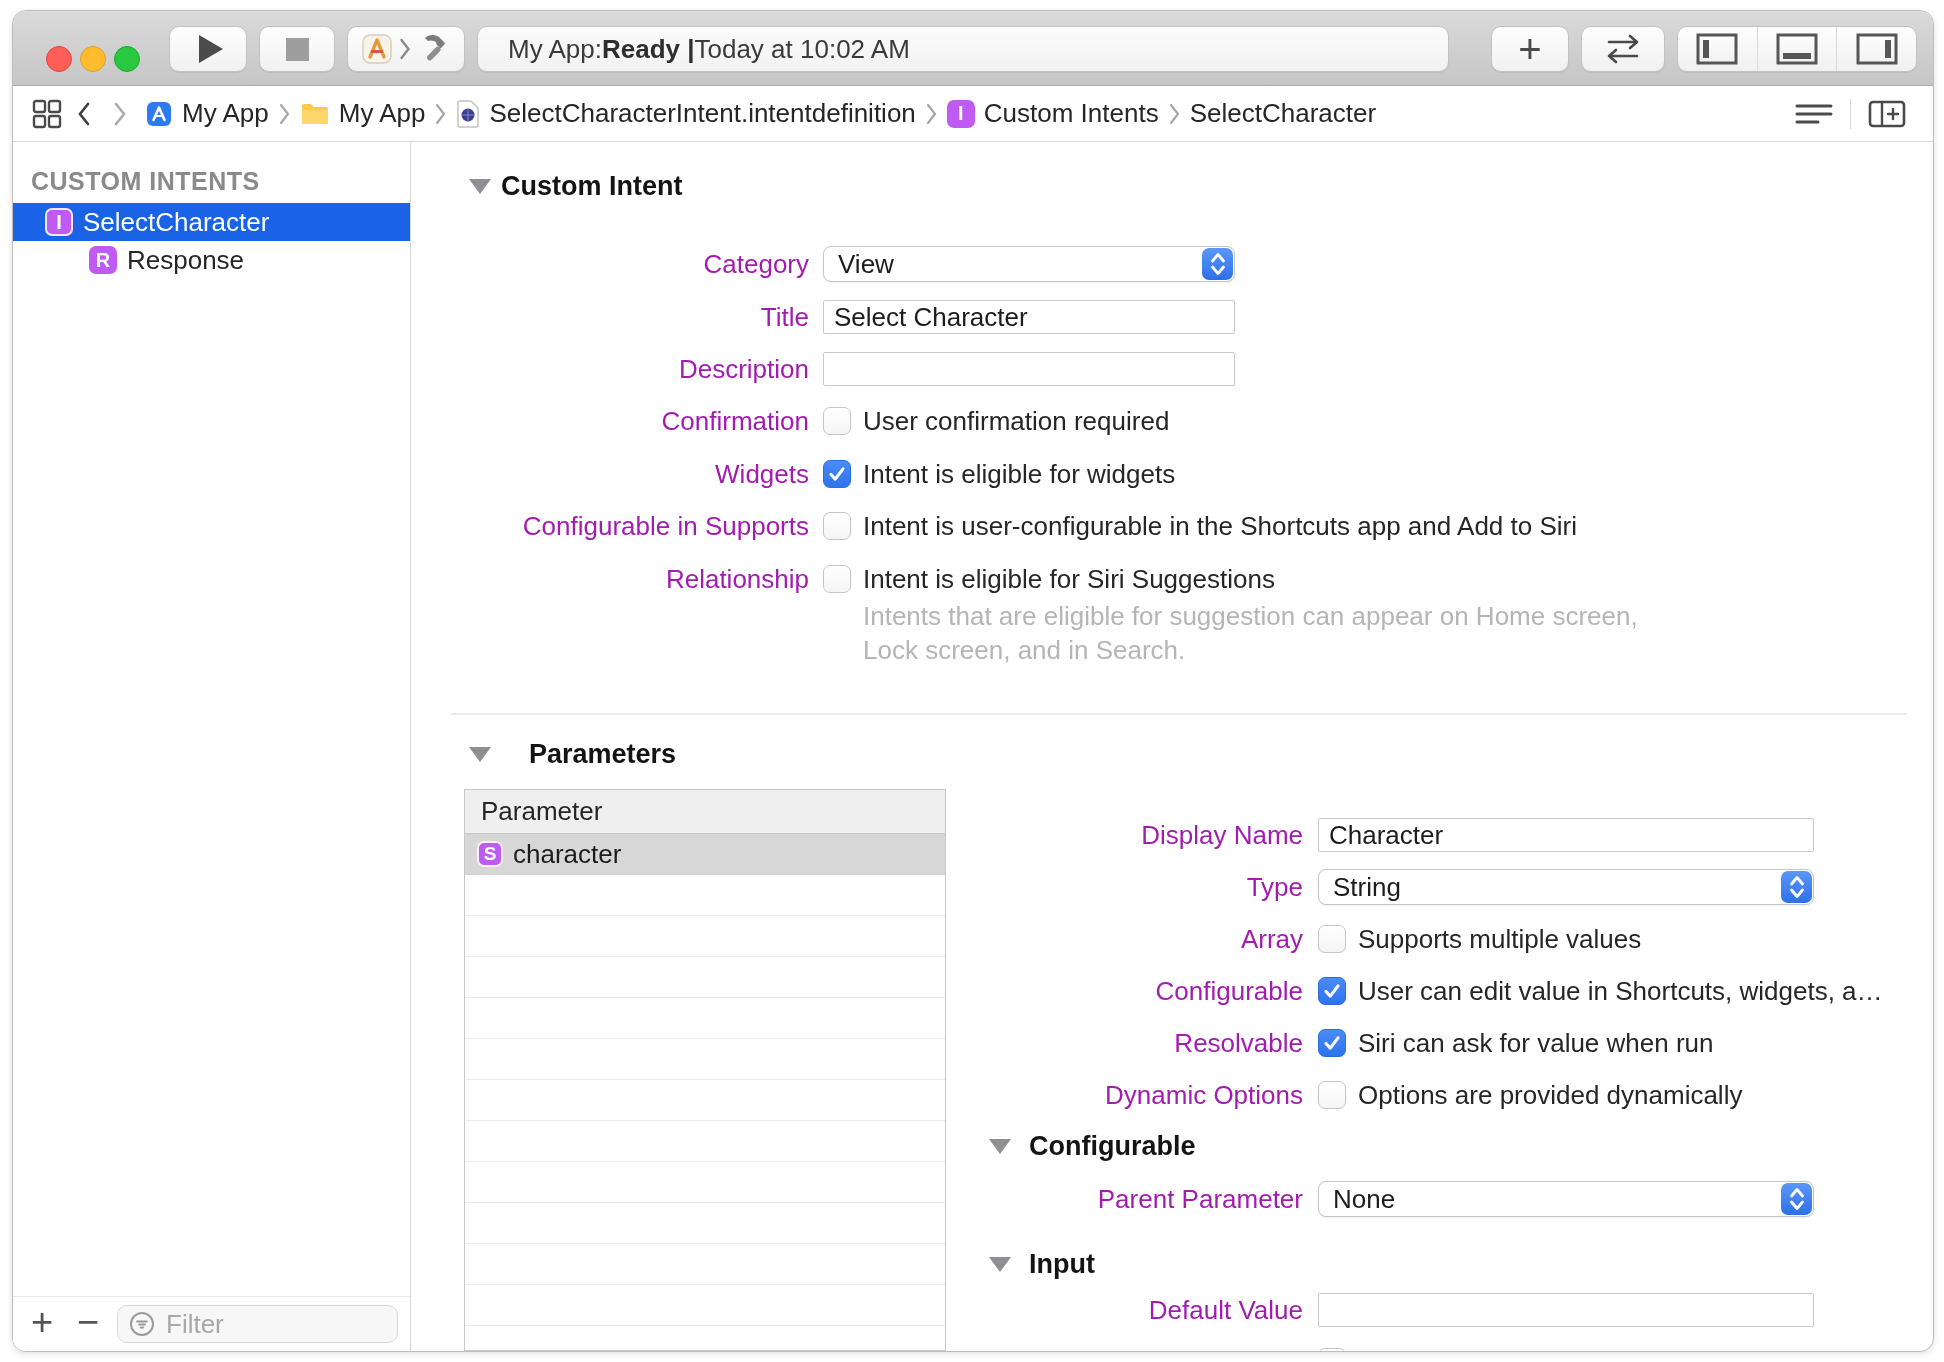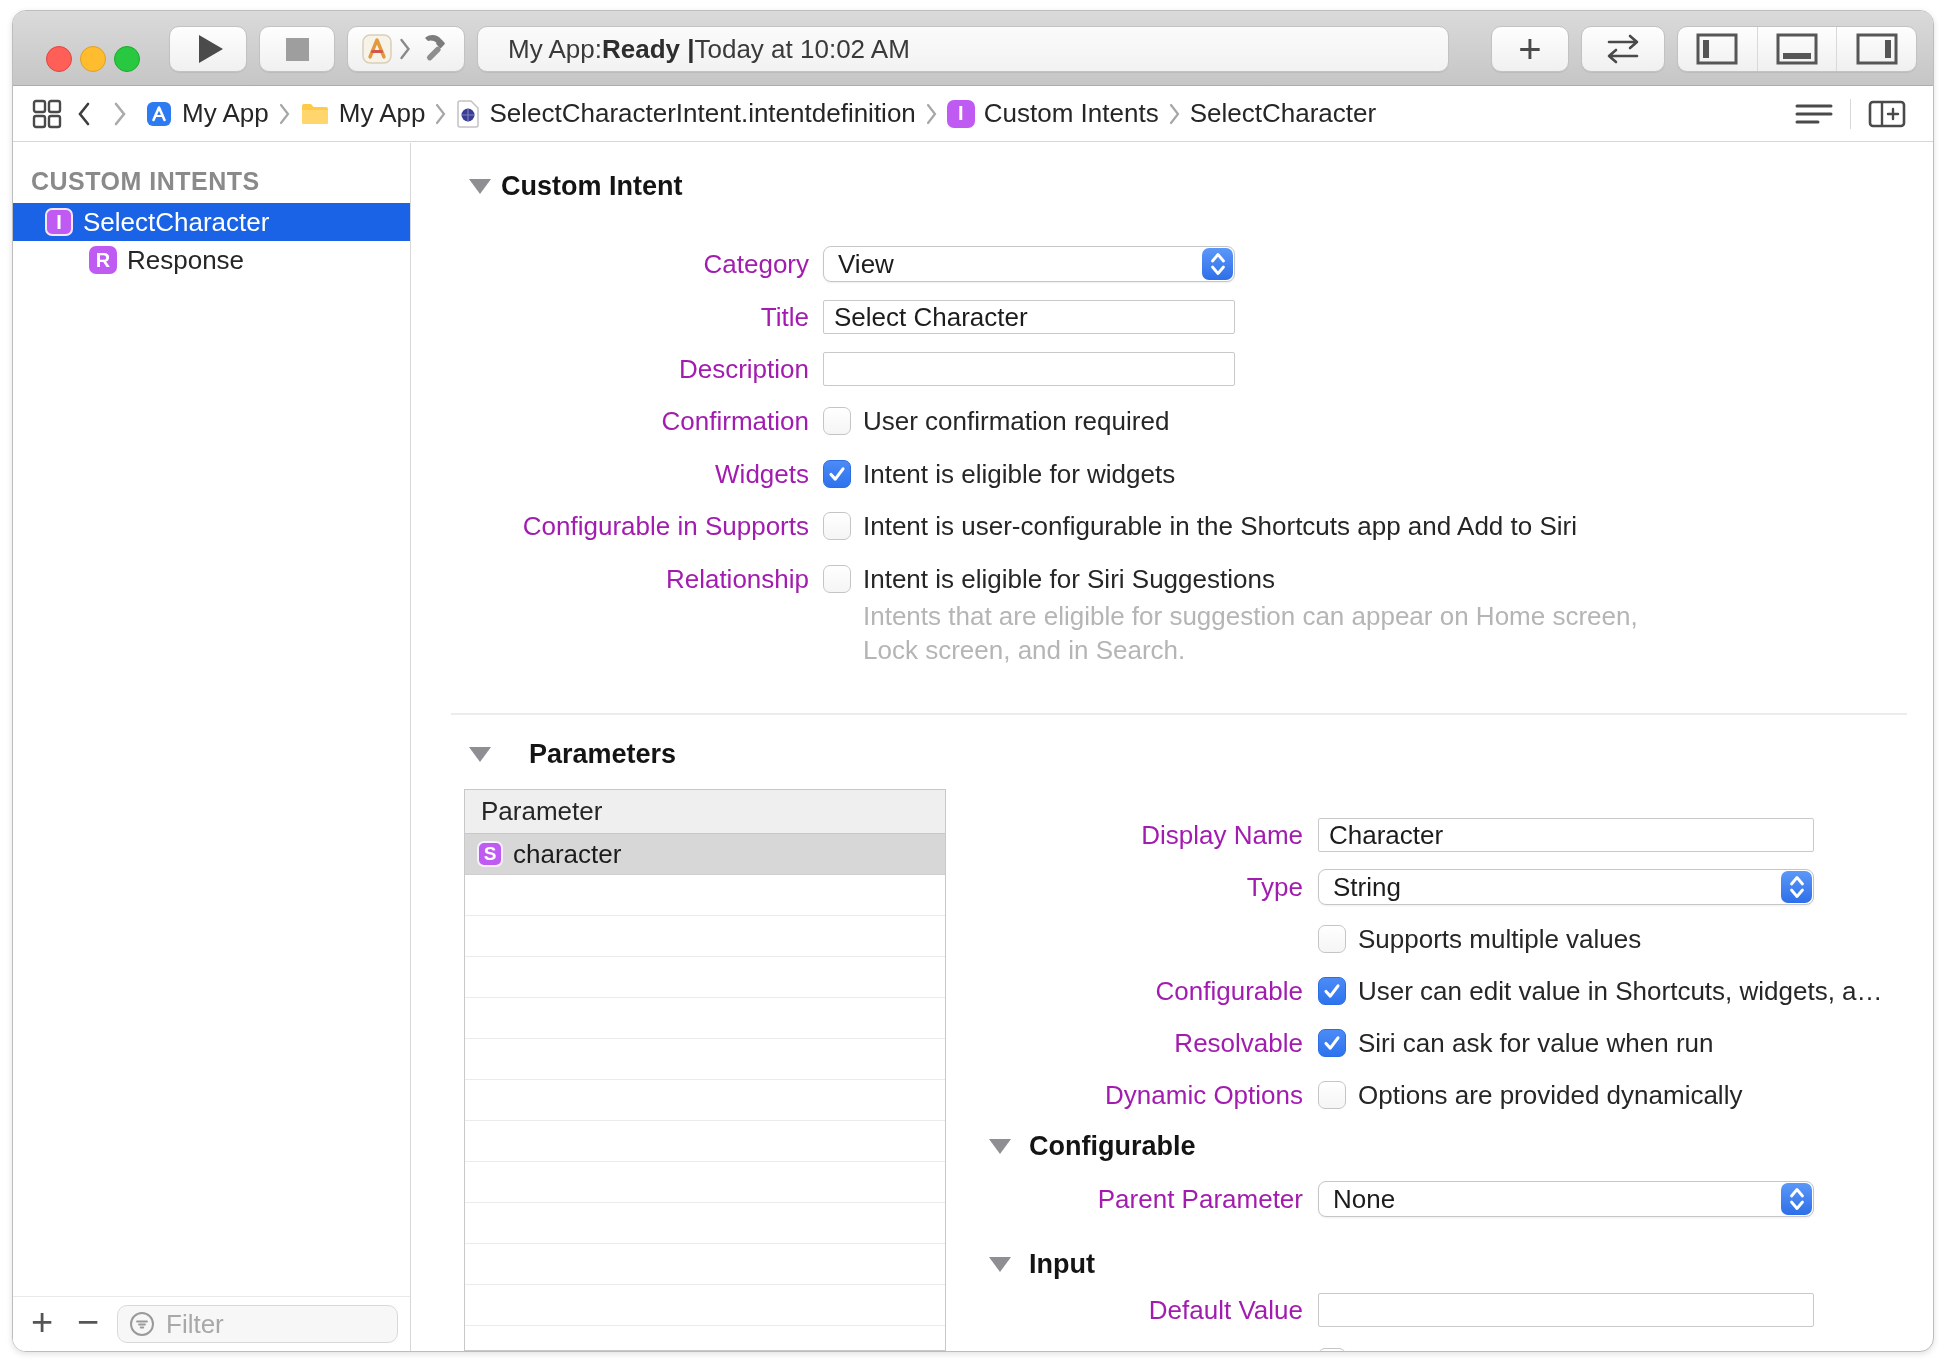--- a/index.html
+++ b/index.html
@@ -332,20 +332,21 @@
   <div class="popup s2field" style="top:858px;">
     <span>String</span>
     <span class="stepper">
       <svg width="20" height="28" viewBox="0 0 20 28">
           <path d="M4.5 11 L10 4.5 L15.5 11" fill="none" stroke="#fff" stroke-width="2.8" stroke-linecap="round" stroke-linejoin="round"></path>
           <path d="M4.5 17 L10 23.5 L15.5 17" fill="none" stroke="#fff" stroke-width="2.8" stroke-linecap="round" stroke-linejoin="round"></path>
         </svg>
     </span>
   </div>
 
+  <div class="flabel s2label" style="top:913px;">Array</div>
   <span class="cb" style="left:1305px;top:914px;"></span>
   <div class="cbtext" style="left:1345px;top:913px;">Supports multiple values</div>
 
   <div class="flabel s2label" style="top:965px;">Configurable</div>
   <span class="cb on" style="left:1305px;top:966px;">
       <svg width="24" height="24" viewBox="0 0 28 28">
         <path d="M7 14.5 L12 20 L21 8" stroke="#fff" stroke-width="3.6" fill="none" stroke-linecap="round" stroke-linejoin="round"></path>
       </svg>
     </span>
   <div class="cbtext" style="left:1345px;top:965px;">User can edit value in Shortcuts, widgets, a…</div>

